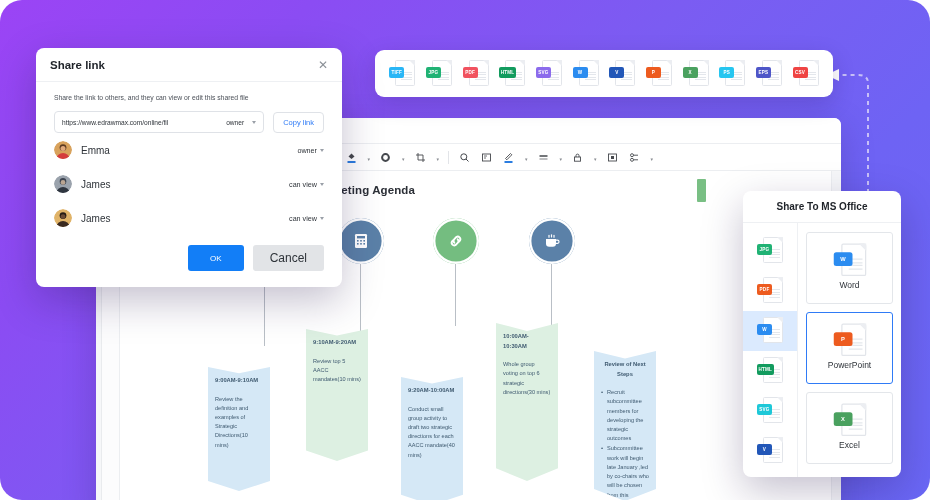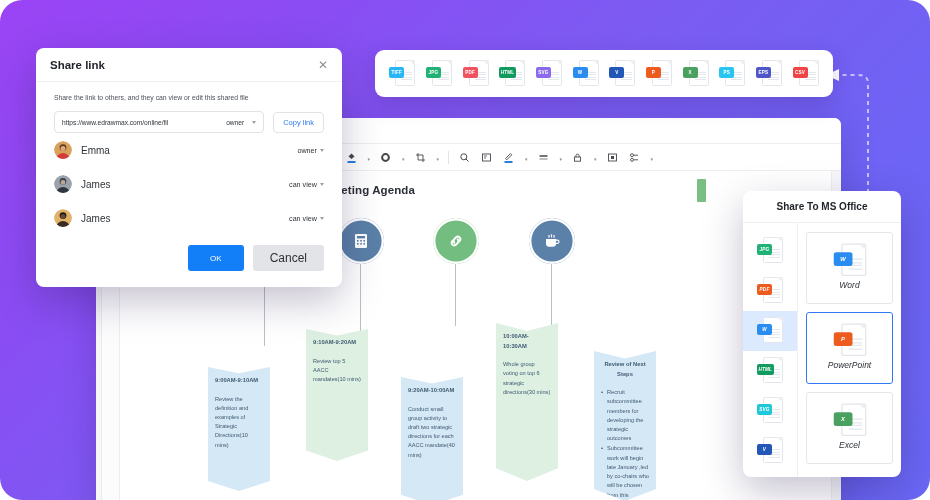--- a/index.html
+++ b/index.html
@@ -157,21 +157,21 @@
   #export-panel {
     position: absolute; left: 743px; top: 191px; width: 158px; height: 286px;
     background: #ffffff; border-radius: 8px;
     box-shadow: 0 14px 40px rgba(30,15,70,.26); overflow: hidden;
   }
   #ep-title {
     height: 32px; display: flex; align-items: center; justify-content: center;
     font-size: 10px; font-weight: 700; color: #1f2329;
     border-bottom: 1px solid #eef0f3;
   }
-  #ep-body { display: flex; height: 254px; font-style: italic; }
+  #ep-body { display: flex; height: 254px; }
   #ep-side { width: 55px; border-right: 1px solid #eef0f3; padding-top: 8px; }
   .ep-side-item { height: 40px; display: flex; align-items: center; justify-content: center; }
   .ep-side-item.active { background: #dbeafe; }
   #ep-main { flex: 1; padding: 9px 8px; display: flex; flex-direction: column; gap: 8px; }
   .ep-card {
     border: 1px solid #e3e6ea; border-radius: 3px; height: 72px;
     display: flex; flex-direction: column; align-items: center; justify-content: center; gap: 5px;
     cursor: pointer; background: #fff;
   }
   .ep-card.sel { border: 1.5px solid #2f7bf6; }

